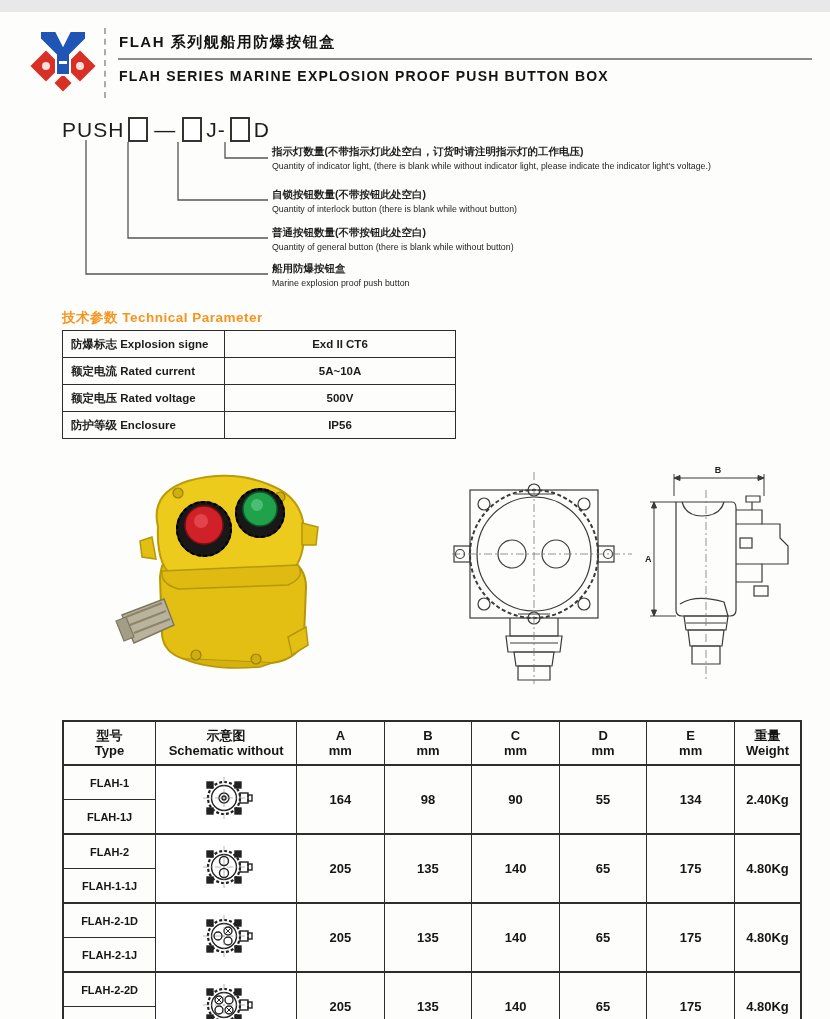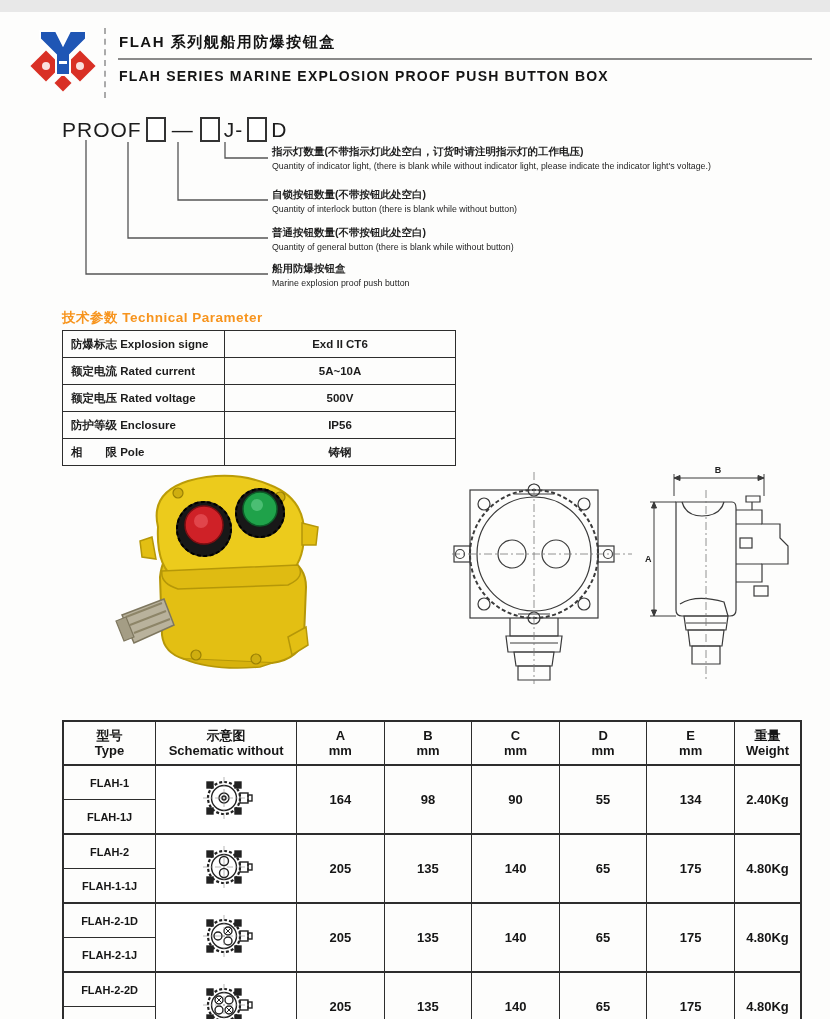--- a/index.html
+++ b/index.html
@@ -62,21 +62,21 @@
       <circle cx="50" cy="41" r="4" fill="#fff" opacity="0.85"></circle>
       <rect x="29" y="36" width="8" height="3" fill="#fff"></rect>
     </g>
   </svg>
   <div class="header-divider"></div>
   <div class="title-zh">FLAH 系列舰船用防爆按钮盒</div>
   <div class="title-rule"></div>
   <div class="title-en">FLAH SERIES MARINE EXPLOSION PROOF PUSH BUTTON BOX</div>
 
   <div class="mc-line">
-    <span class="mc-text">PROOF</span>
+    <span class="mc-text">PUSH</span>
     <span class="mc-box"></span>
     <span class="mc-text mc-dash">—</span>
     <span class="mc-box"></span>
     <span class="mc-text">J-</span>
     <span class="mc-box"></span>
     <span class="mc-text">D</span>
   </div>
 
   <svg class="mc-connectors" width="830" height="300" viewBox="0 0 830 300">
     <g stroke="#555" stroke-width="1.3" fill="none">
@@ -115,24 +115,20 @@
         <td class="pname">额定电流 Rated current</td>
         <td class="pval">5A~10A</td>
       </tr>
       <tr>
         <td class="pname">额定电压 Rated voltage</td>
         <td class="pval">500V</td>
       </tr>
       <tr>
         <td class="pname">防护等级 Enclosure</td>
         <td class="pval">IP56</td>
-      </tr>
-      <tr>
-        <td class="pname">相　　限 Pole</td>
-        <td class="pval">铸钢</td>
       </tr>
     </tbody>
   </table>
 
   <svg class="photo-svg" width="256" height="212" viewBox="0 0 256 212">
 
     <path d="M78 88 Q70 92 68 110 L70 168 Q72 186 92 192 L180 196 Q208 192 212 170 L214 120 Q214 100 196 92 Z" fill="#e3bf13" stroke="#b59708" stroke-width="2"></path>
     <path d="M92 192 Q120 204 168 200 L180 196" fill="#d7b20e" stroke="#b59708" stroke-width="1.5"></path>
 
     <path d="M66 60 Q58 26 96 14 Q140 2 178 18 Q214 32 212 70 Q211 96 196 108 L84 112 Q64 100 66 60 Z" fill="#eccb1c" stroke="#bb9c07" stroke-width="2"></path>

